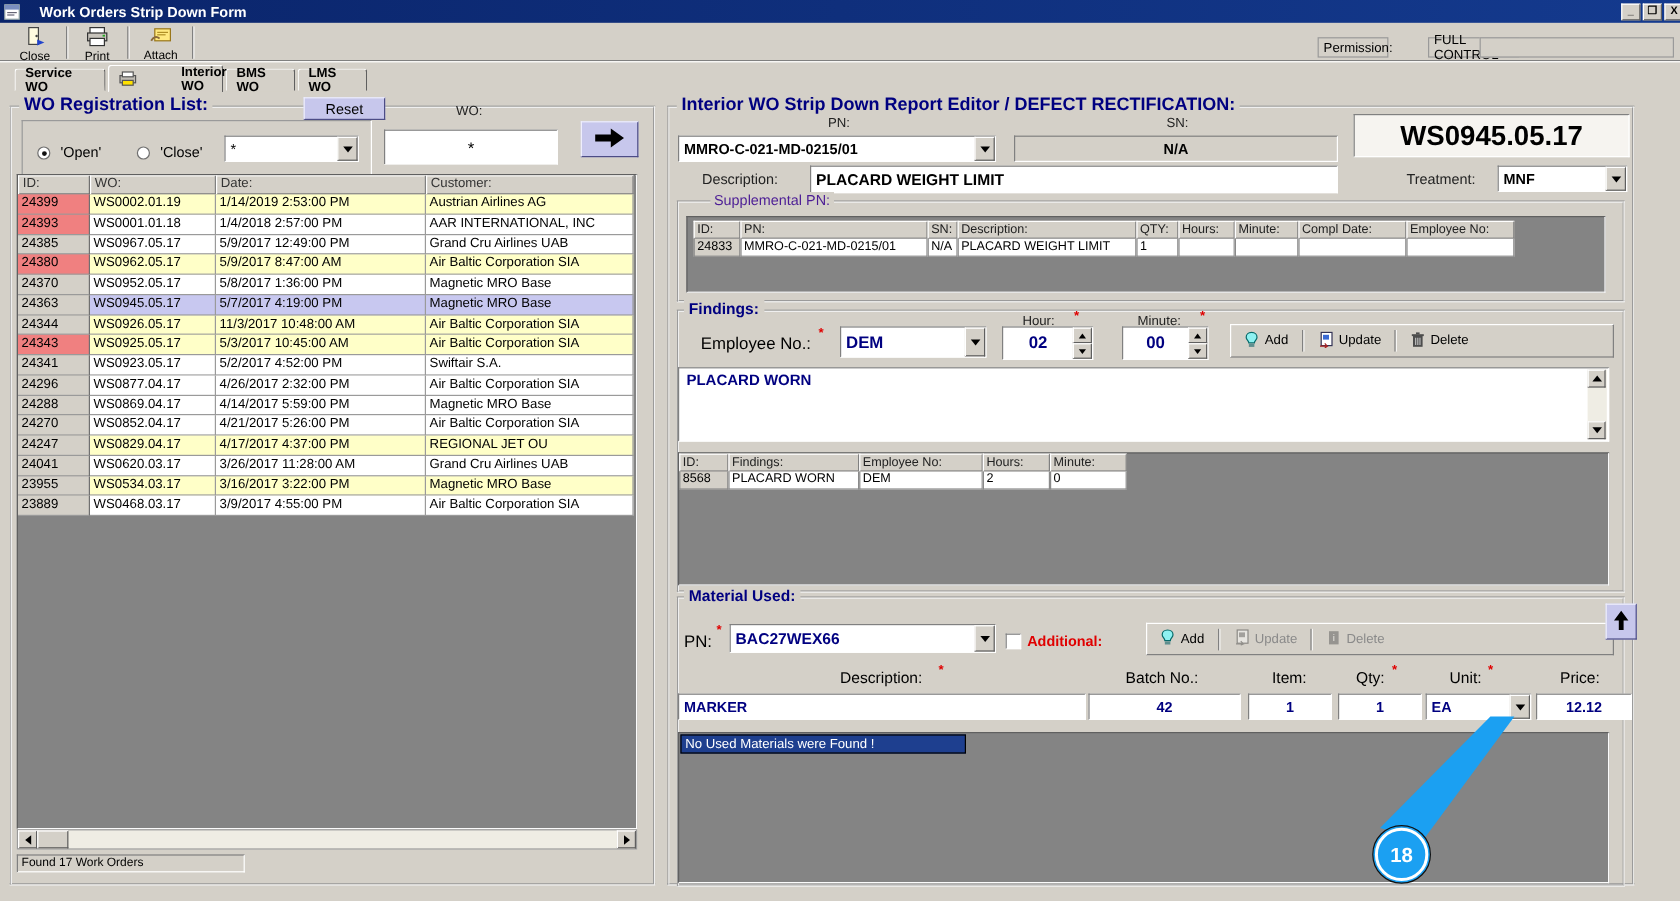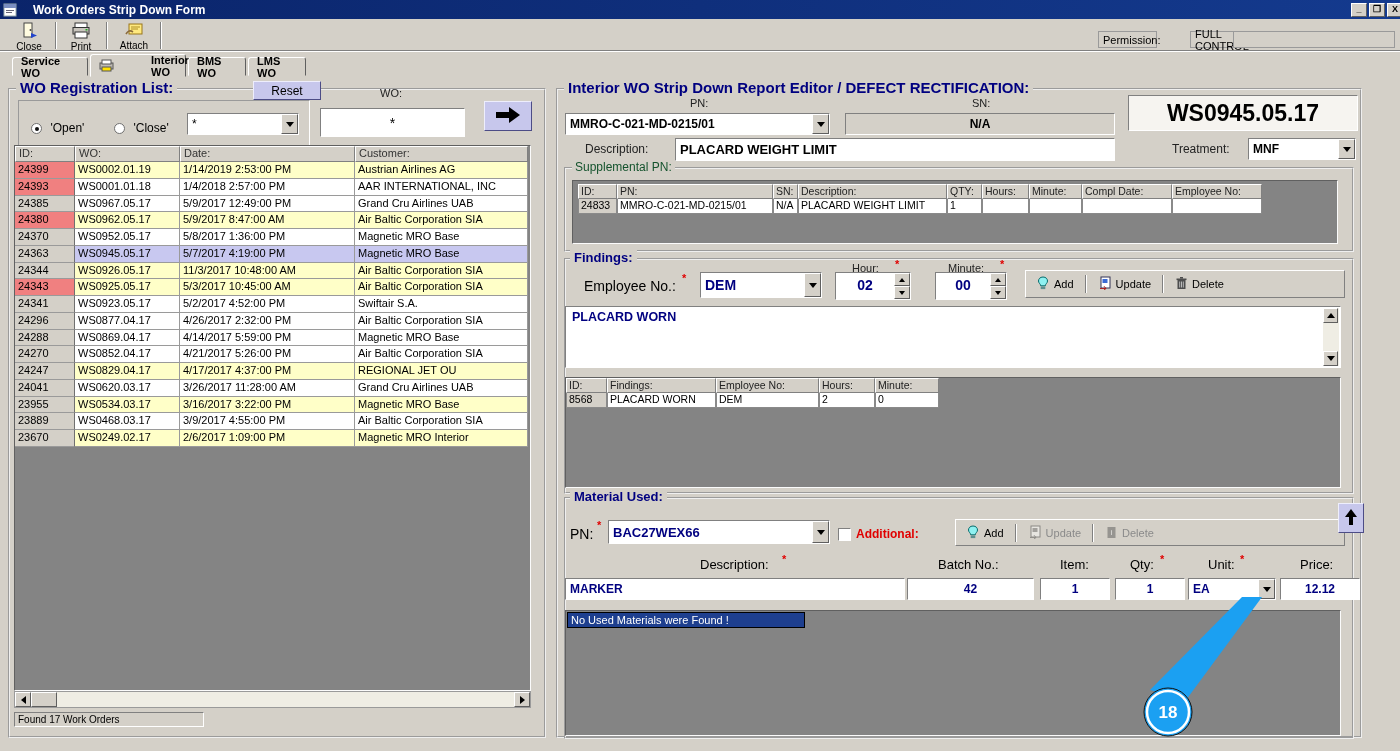--- a/index.html
+++ b/index.html
@@ -27,21 +27,21 @@
   .tsep { position:absolute; top:3px; width:2px; height:27px; border-left:1px solid #808080; border-right:1px solid #fff; }
   .permbox { position:absolute; top:12px; height:17px; border:1px solid #9a9a9a; font-size:11px;
              display:flex; align-items:center; padding:0 4px; background:#d4d0c8; }
 
   .tab { position:absolute; top:57px; height:19px; background:#d4d0c8; border:1px solid;
          border-color:#fff #5f5f5f #d4d0c8 #fff; border-radius:3px 3px 0 0; display:flex; align-items:center;
          gap:4px; padding:0 8px; font-size:11px; font-weight:bold; }
   .tab.active { top:54px; height:23px; z-index:2;gap:37px; }
 
   .grouptitle { position:absolute; background:#d4d0c8; padding:0 4px; font-weight:bold; color:#000080; font-size:15px; z-index:3;}
-  .minortitle { position:absolute; background:#d4d0c8; padding:0 3px; font-size:12px; color:#14532d; z-index:3;}
+  .minortitle { position:absolute; background:#d4d0c8; padding:0 3px; font-size:12px; color:#4c1d95; z-index:3;margin-left:20px;}
 
   .lbl { position:absolute; font-size:11px; color:#222; }
   .lblb { position:absolute; font-size:13px; color:#000; }
   .req { color:#e00000; font-weight:bold; font-size:11px; }
   .navyval { color:#000080; font-weight:bold; }
 
   .combo { position:absolute; background:#fff; border:1px solid; border-color:#808080 #fff #fff #808080;
            display:flex; align-items:center; }
   .combo .val { flex:1; padding:0 4px; font-size:12px; white-space:nowrap; overflow:hidden; }
   .dropbtn { width:17px; align-self:stretch; background:#d4d0c8; border:1px solid;
@@ -319,26 +319,20 @@
           <div class="wo-cell c-id">23955</div>
           <div class="wo-cell c-wo">WS0534.03.17</div>
           <div class="wo-cell c-date">3/16/2017 3:22:00 PM</div>
           <div class="wo-cell c-cust">Magnetic MRO Base</div>
         </div>
         <div class="wo-row tone-white">
           <div class="wo-cell c-id">23889</div>
           <div class="wo-cell c-wo">WS0468.03.17</div>
           <div class="wo-cell c-date">3/9/2017 4:55:00 PM</div>
           <div class="wo-cell c-cust">Air Baltic Corporation SIA</div>
-        </div>
-        <div class="wo-row tone-yellow">
-          <div class="wo-cell c-id">23670</div>
-          <div class="wo-cell c-wo">WS0249.02.17</div>
-          <div class="wo-cell c-date">2/6/2017 1:09:00 PM</div>
-          <div class="wo-cell c-cust">Magnetic MRO Interior</div>
         </div>
       </div>
   </div>
 
   <div class="abs hscroll">
     <span class="sbtn">
         <span class="tri-left"></span>
       </span>
     <span style="width:26px; height:15px;" class="raised"></span>
     <span style="flex:1"></span>

